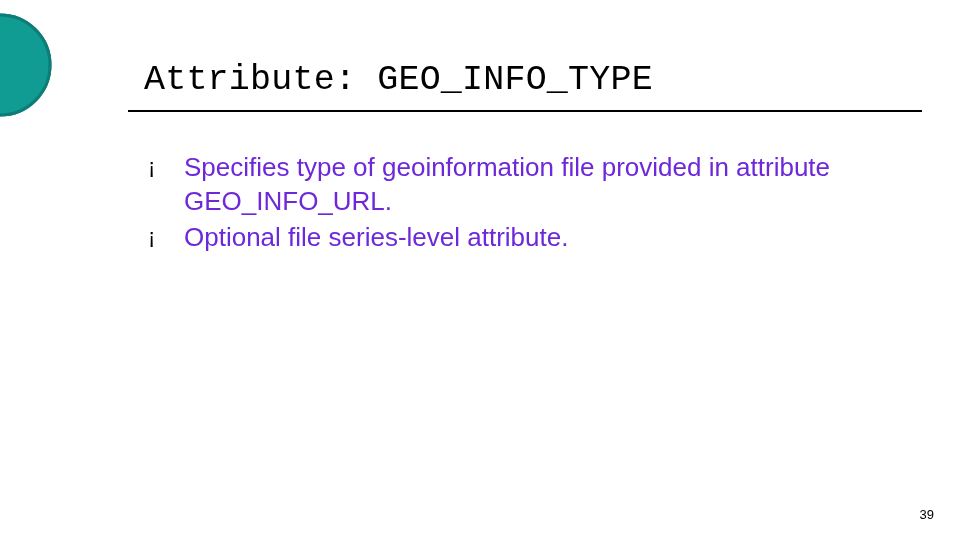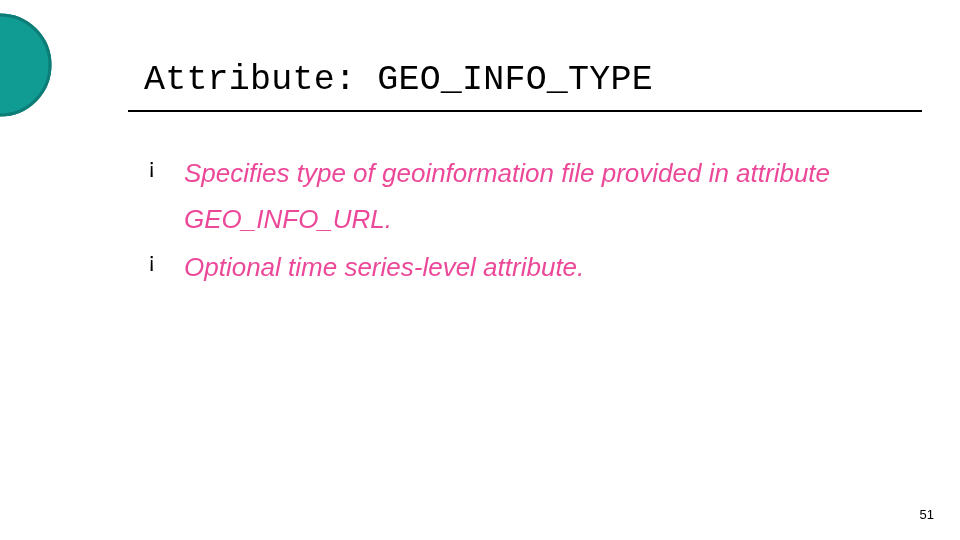--- a/index.html
+++ b/index.html
@@ -60,23 +60,22 @@
     width: 36px;
     font-size: 22px;
     line-height: 34px;
     color: #000;
     font-family: Arial, sans-serif;
   }
 
   .bullet-text {
     flex: 1 1 auto;
     font-size: 26px;
-    line-height: 46px;
-    color: #ec4899;
-    font-style: italic;
+    line-height: 34px;
+    color: #6d28d9;
   }
 
   .page-number {
     position: absolute;
     right: 26px;
     bottom: 18px;
     font-family: Arial, sans-serif;
     font-size: 13px;
     color: #000;
   }
@@ -96,17 +95,17 @@
 
 <div class="title-rule"></div>
 
 <div class="bullets">
   <div class="bullet-row">
     <div class="bullet-mark">¡</div>
     <div class="bullet-text">Specifies type of geoinformation file provided in attribute GEO_INFO_URL.</div>
   </div>
   <div class="bullet-row">
     <div class="bullet-mark">¡</div>
-    <div class="bullet-text">Optional time series-level attribute.</div>
+    <div class="bullet-text">Optional file series-level attribute.</div>
   </div>
 </div>
 
-<div class="page-number">51</div>
+<div class="page-number">39</div>
 
 </body></html>

